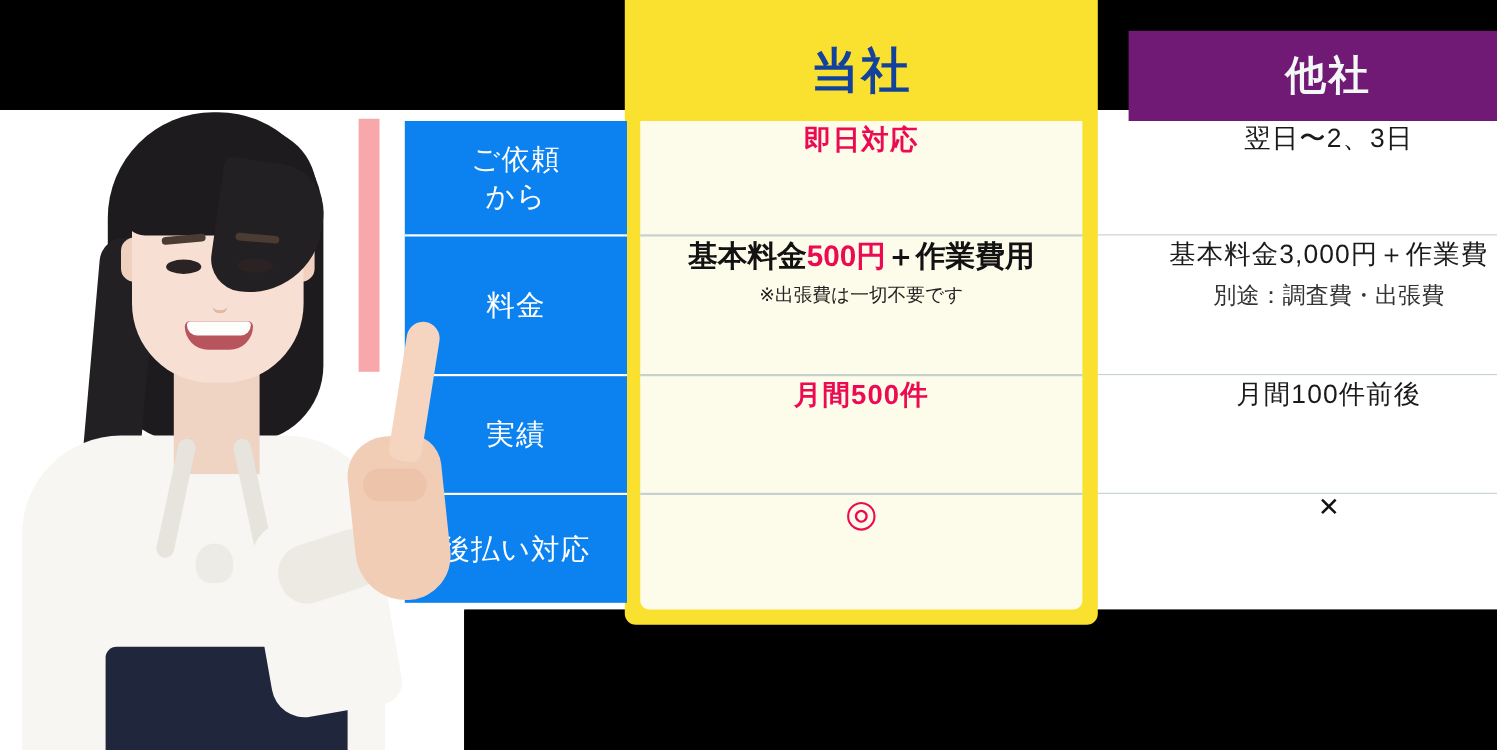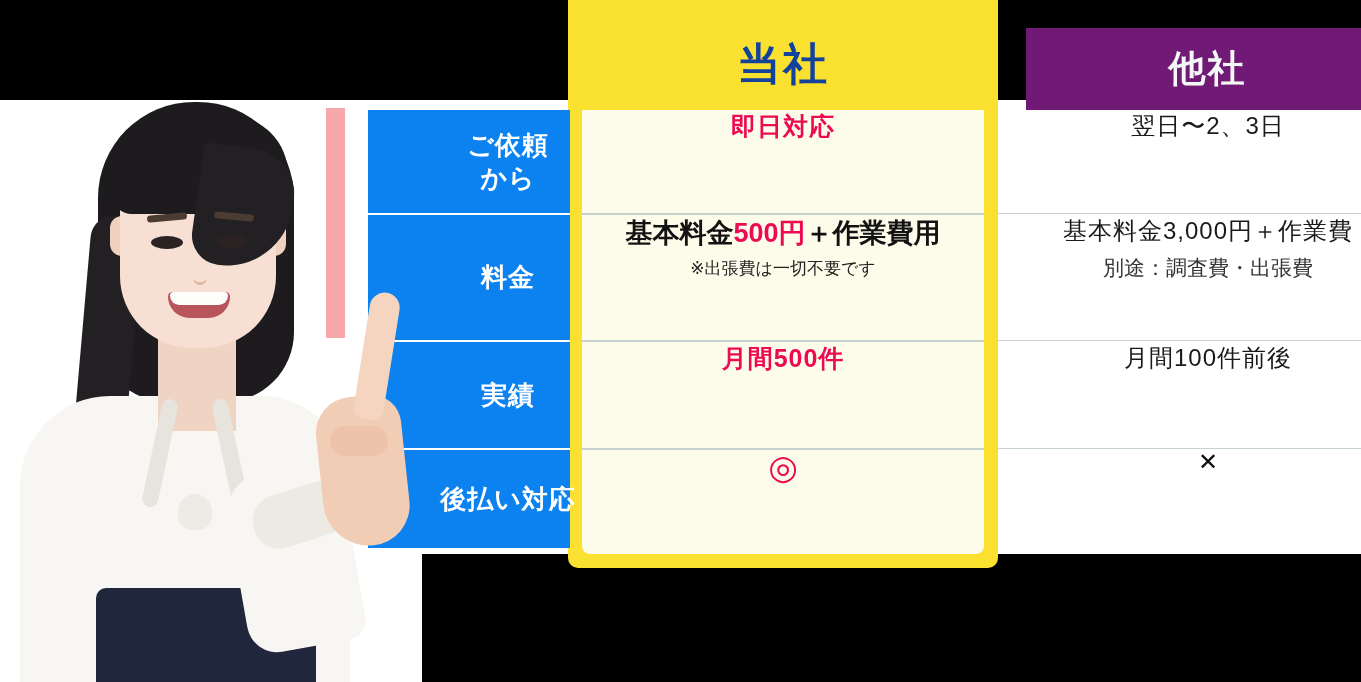--- a/index.html
+++ b/index.html
@@ -85,26 +85,25 @@
     position: absolute;
     left: 368px; top: 110px;
     width: 202px; height: 438px;
     background: #0b82ef;
   }
   .label-cell {
     position: absolute; left: 0; width: 202px;
     display: flex; align-items: center; justify-content: center;
     color: #ffffff;
     font-size: 26px;
-    font-weight: 700;
+    font-weight: 400;
     line-height: 1.25;
     text-align: center;
     letter-spacing: 1px;
     white-space: pre-line;
-    padding-left: 39px;
   }
   .label-div {
     position: absolute; left: 0; width: 202px; height: 2px;
     background: #ffffff;
   }
 
   
   .cell {
     position: absolute;
     display: flex; flex-direction: column;

